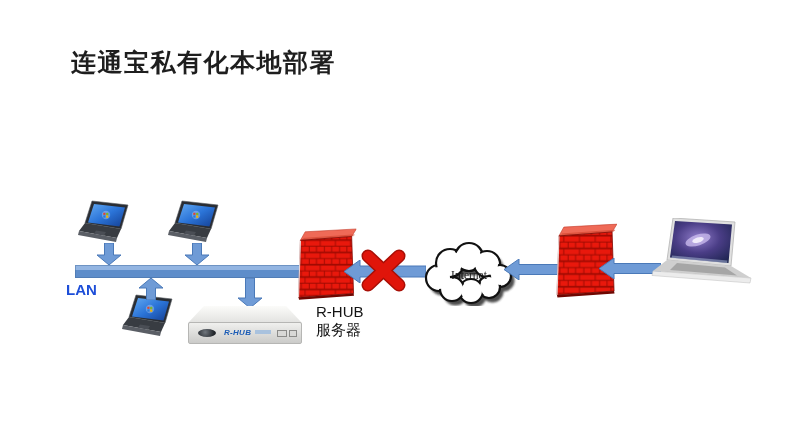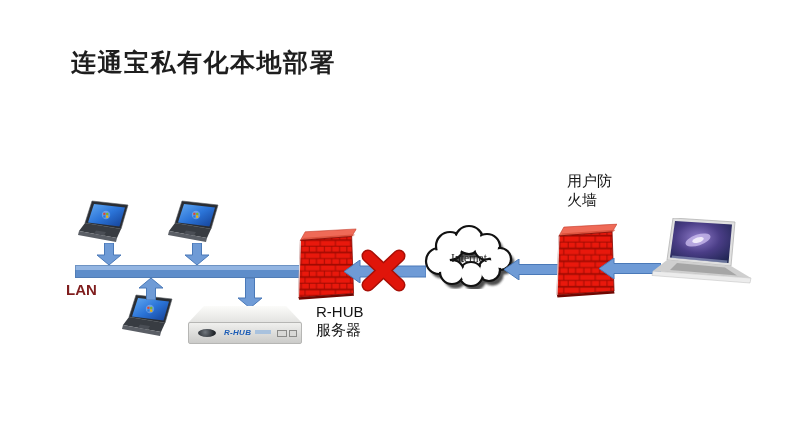--- a/index.html
+++ b/index.html
@@ -3,21 +3,21 @@
 <meta charset="utf-8">
 <style>
   html,body{margin:0;padding:0;background:#fff;}
   .stage{position:relative;width:792px;height:424px;background:#ffffff;overflow:hidden;
          font-family:"Liberation Sans",sans-serif;}
   .abs{position:absolute;}
   .title{left:71px;top:46px;font-size:25px;font-weight:700;letter-spacing:1.5px;color:#1e1e1e;
          font-family:"Liberation Sans",sans-serif;}
   .lbl{font-family:"Liberation Serif",serif;font-size:15px;line-height:19px;color:#141414;}
   .lbl .sans{font-family:"Liberation Sans",sans-serif;font-size:15px;}
-  .lan-text{left:66px;top:281px;font-size:15px;font-weight:700;color:#7f1d1d;}
+  .lan-text{left:66px;top:281px;font-size:15px;font-weight:700;color:#1d4ed8;}
   .lan-bar{left:75px;top:265px;width:233px;height:13px;
            background:linear-gradient(180deg,#93b5e2 0 36%,#5e8dca 36% 100%);
            box-shadow:inset 0 0 0 1px rgba(66,106,158,.45);}
   .arrow svg,.icon svg{display:block;}
   
   .server{left:188px;top:306px;width:114px;height:38px;}
   .server-top{position:absolute;left:0;top:0;width:114px;height:17px;
               clip-path:polygon(14% 0,86% 0,100% 100%,0 100%);
               background:linear-gradient(#fbfbf9,#e2e2e0);}
   .server-front{position:absolute;left:0;top:16px;width:112px;height:20px;
@@ -180,21 +180,21 @@
           <line x1="7" y1="9" x2="38" y2="38"></line>
           <line x1="38" y1="9" x2="7" y2="38"></line>
         </g>
       <g stroke="#e0150a" stroke-width="10" stroke-linecap="round">
           <line x1="7" y1="9" x2="38" y2="38"></line>
           <line x1="38" y1="9" x2="7" y2="38"></line>
         </g>
     </svg>
   </div>
 
-  <div class="abs icon" style="left:419px;top:221px">
+  <div class="abs icon" style="left:419px;top:238px">
     <svg width="100" height="68" viewBox="0 0 100 68">
       <g transform="translate(3.5,4.5)" fill="#2f2f2f" opacity="0.85" filter="url(#soft)">
         <circle cx="20" cy="40" r="13"></circle>
           <circle cx="31" cy="25" r="14"></circle>
           <circle cx="50" cy="19" r="14"></circle>
           <circle cx="68" cy="26" r="13"></circle>
         <circle cx="81" cy="38" r="11"></circle>
           <circle cx="70" cy="49" r="11"></circle>
           <circle cx="52" cy="53" r="12"></circle>
           <circle cx="33" cy="51" r="12"></circle>
@@ -222,24 +222,20 @@
       <text x="50" y="41" text-anchor="middle" font-family="Liberation Serif, serif" font-size="11.5" fill="#1a1a1a">Internet</text>
     </svg>
   </div>
 
   <div class="abs arrow" style="left:504px;top:259px">
     <svg width="55" height="21" viewBox="0 0 55 21">
         <polygon points="0,10.5 15,0 15,5.5 55,5.5 55,15.5 15,15.5 15,21" fill="#6f9bd6" stroke="#4a79b8" stroke-width="1"></polygon>
       </svg>
   </div>
 
-  <div class="abs lbl" style="left:567px;top:172px">
-    <div>用户防</div>
-    <div>火墙</div>
-  </div>
   <div class="abs icon" style="left:556px;top:223px">
     <svg width="61" height="77" viewBox="0 0 62 78">
         <use href="#firewall"></use>
       </svg>
   </div>
 
   <div class="abs arrow" style="left:599px;top:258px">
     <svg width="62" height="21" viewBox="0 0 62 21">
         <polygon points="0,10.5 15,0 15,5.5 62,5.5 62,15.5 15,15.5 15,21" fill="#6f9bd6" stroke="#4a79b8" stroke-width="1"></polygon>
       </svg>

